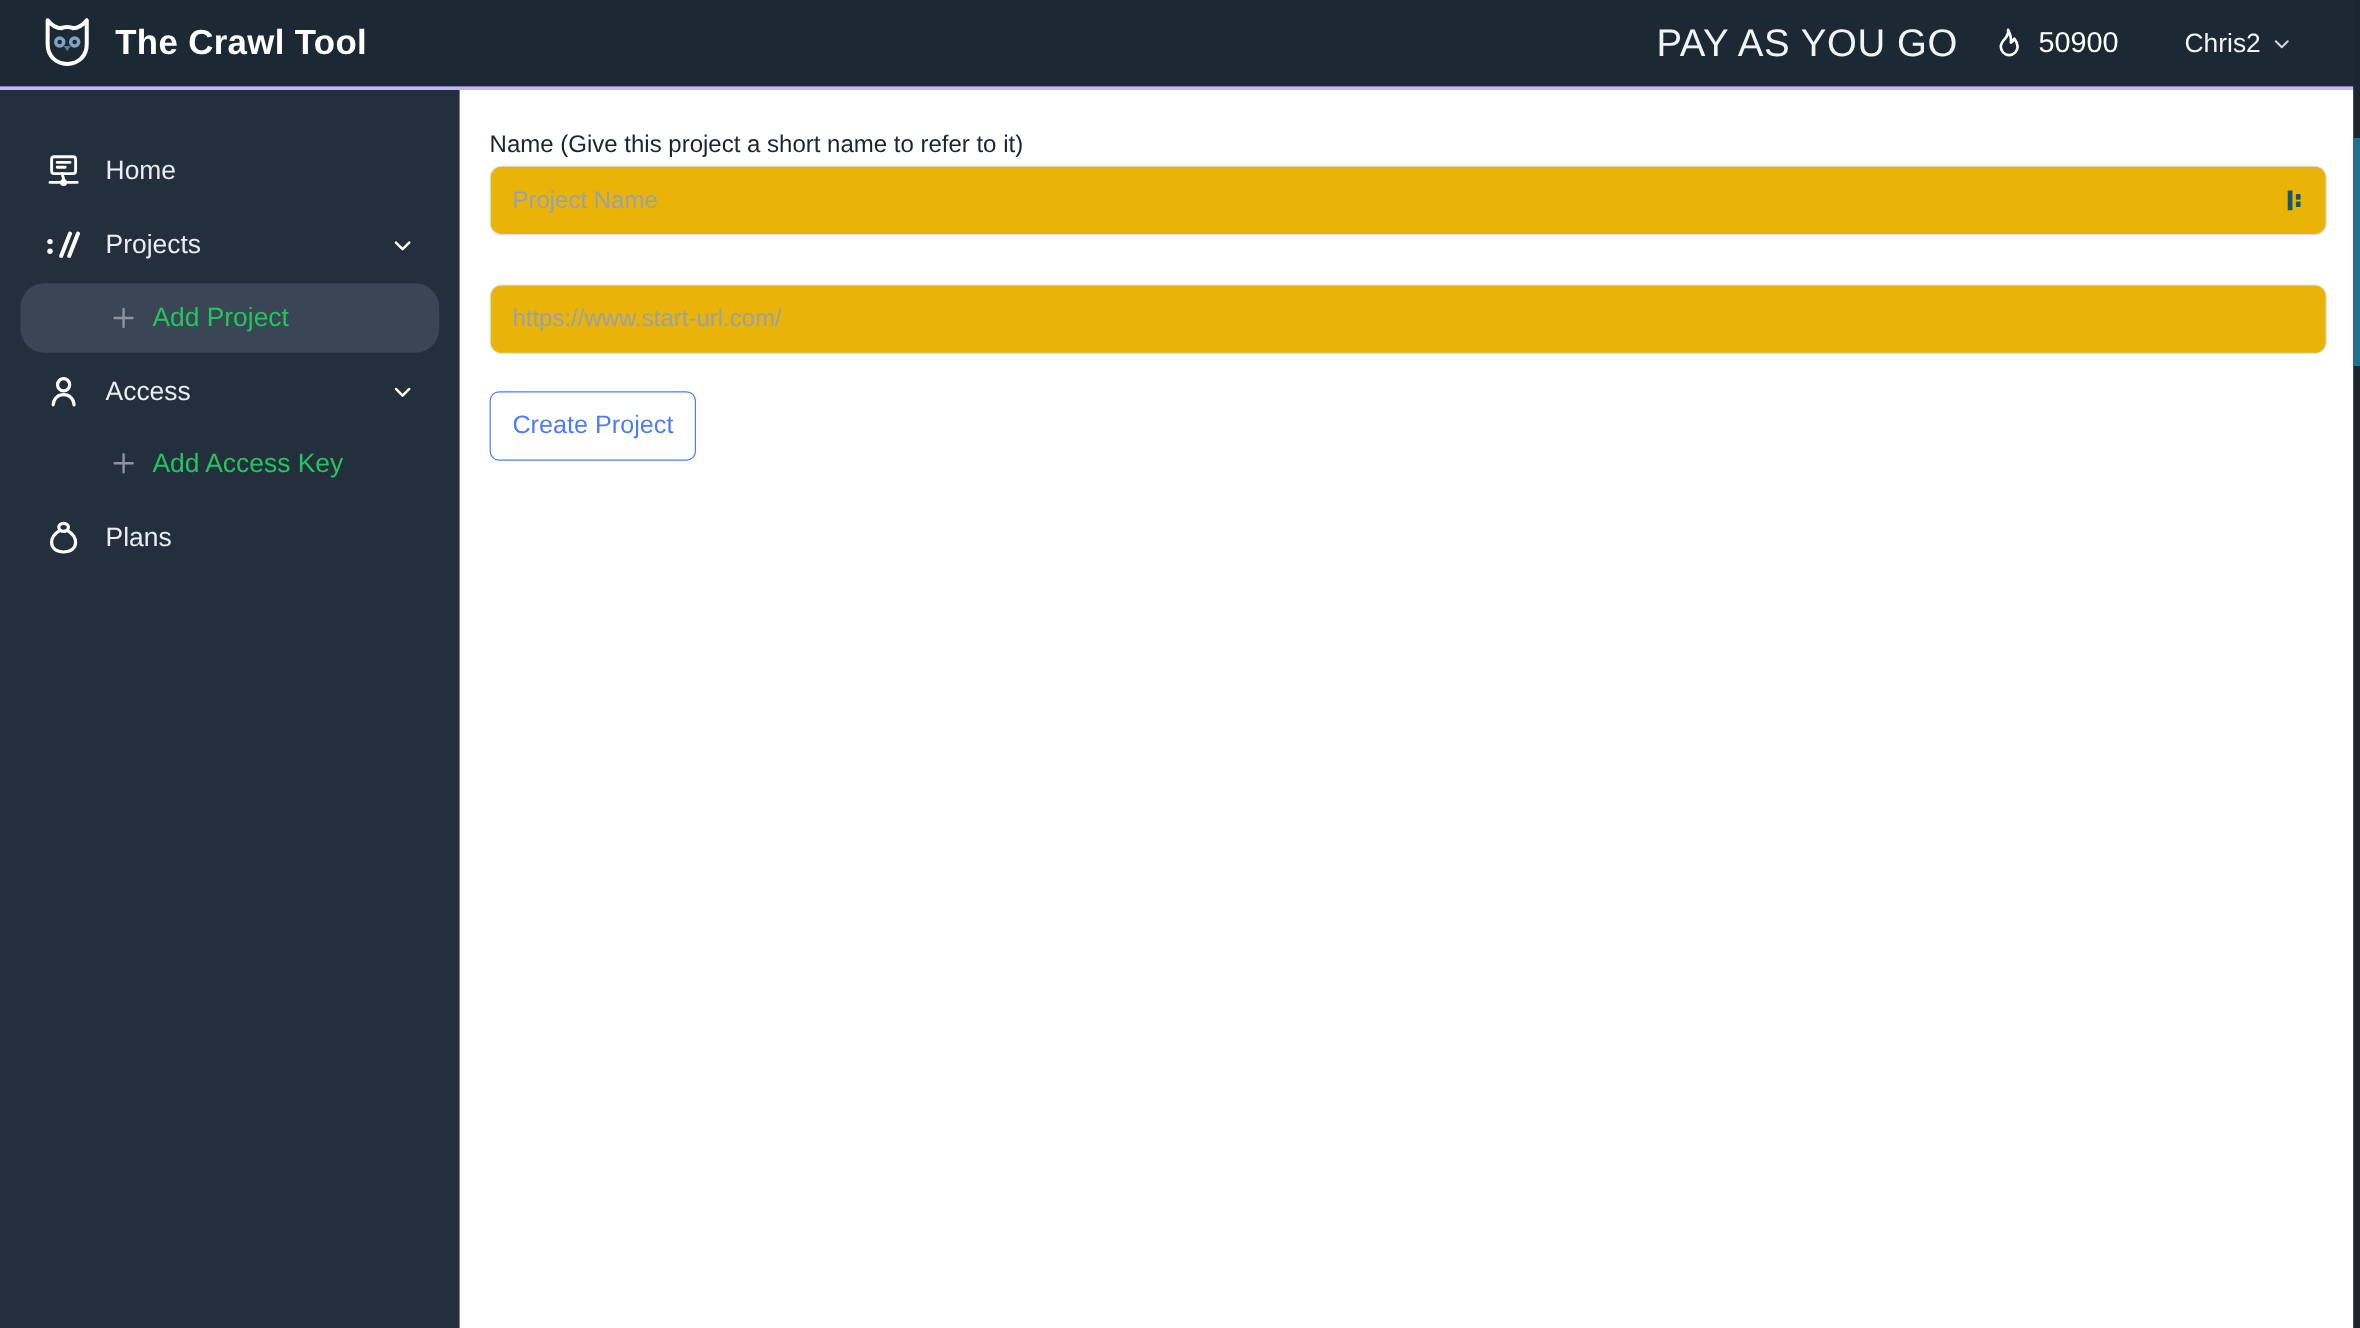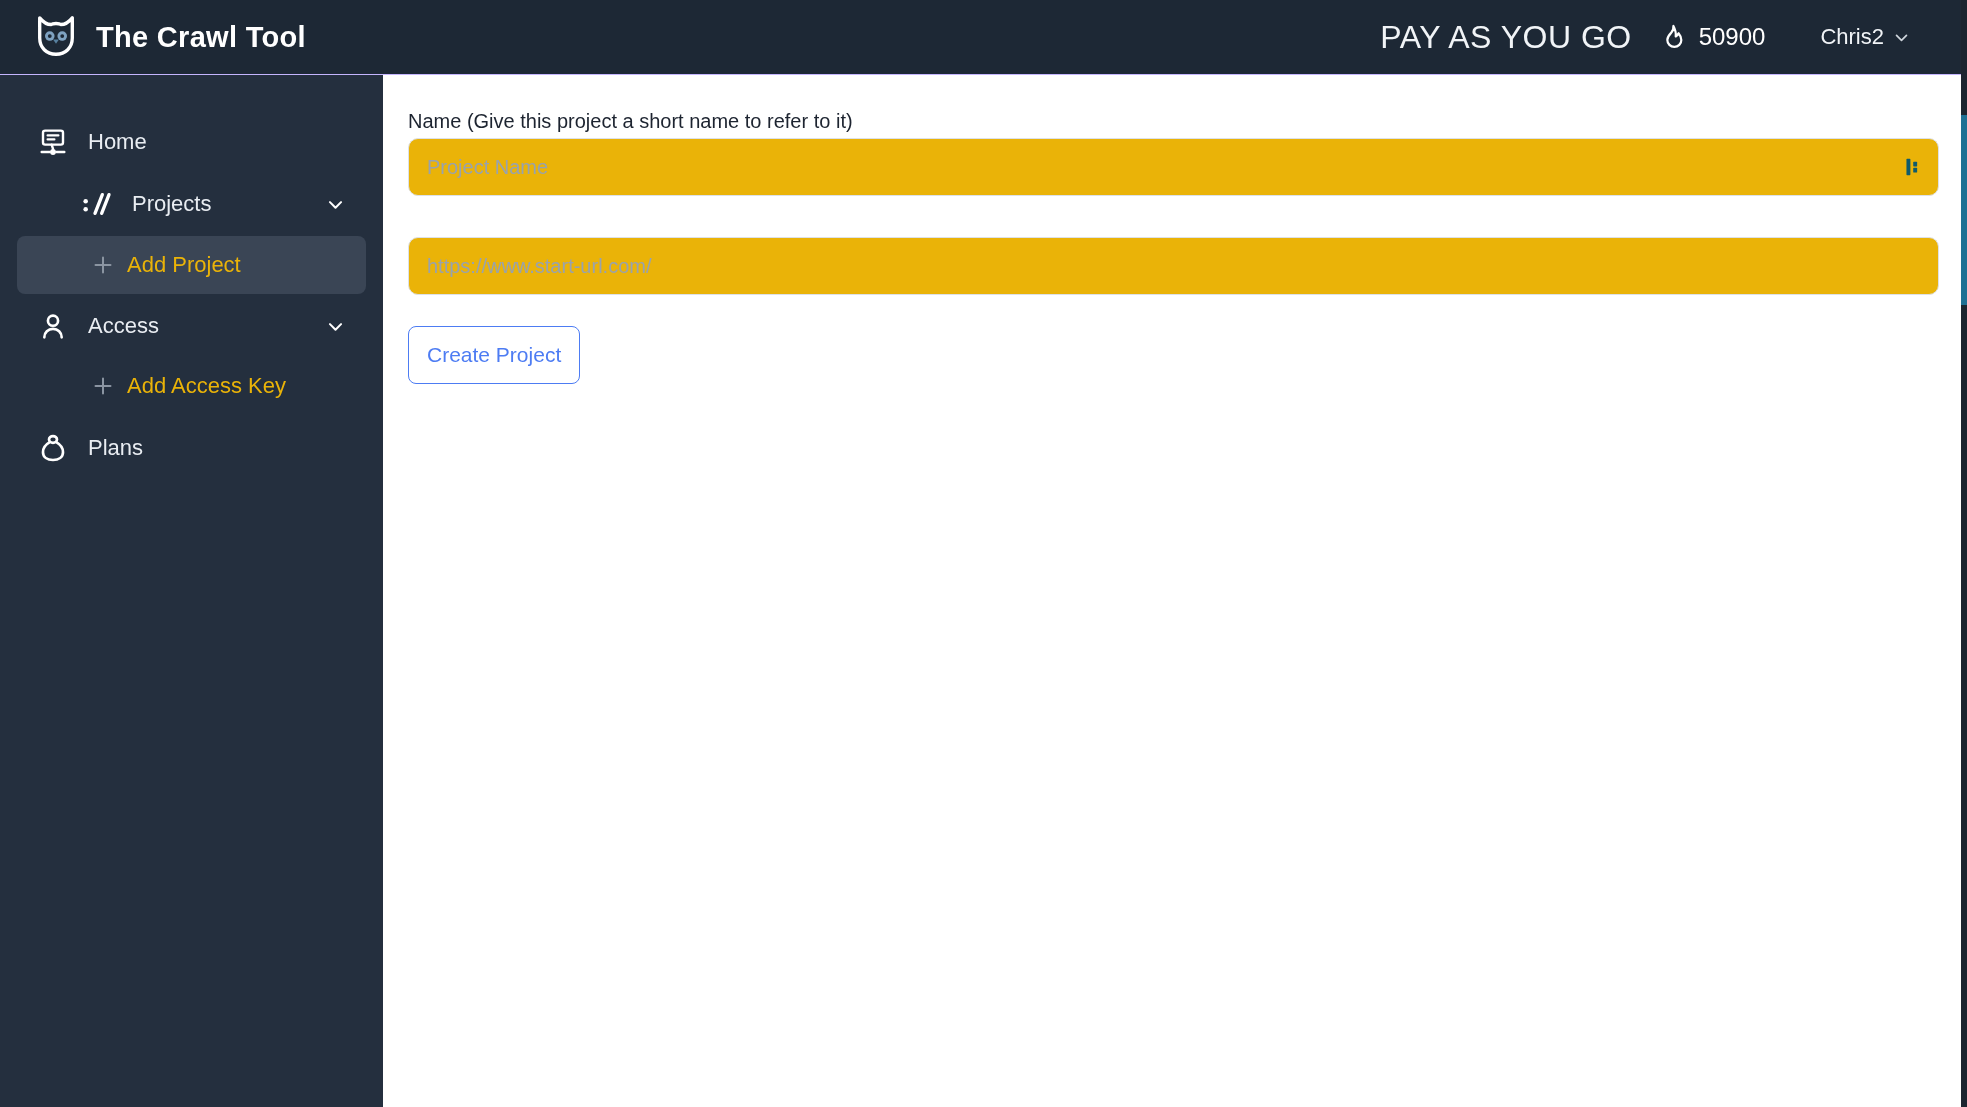--- a/index.html
+++ b/index.html
@@ -10,21 +10,21 @@
     overflow: hidden;
   }
   .app { position: relative; width: 1967px; height: 1107px; }
 
   
   .header {
     position: absolute; top: 0; left: 0; right: 0; height: 75px;
     background: #1d2835;
     display: flex; align-items: center; justify-content: space-between;
     padding: 0 57px 0 33px; box-sizing: border-box;
-    border-bottom: 1px solid #c4b5fd;
+    border-bottom: 3px solid #c4b5fd;
     z-index: 3;
   }
   .brand { display: flex; align-items: center; gap: 17px; }
   .brand-title { color: #ffffff; font-size: 29px; font-weight: 700; letter-spacing: 0.3px; }
   .header-right { display: flex; align-items: center; }
   .plan-label { color: #f1f4f7; font-size: 32px; letter-spacing: 0.5px; }
   .flame-wrap { margin-left: 26px; display: flex; align-items: center; }
   .credits { color: #ffffff; font-size: 24px; margin-left: 13px; }
   .user-menu { display: flex; align-items: center; margin-left: 55px; cursor: pointer; }
   .username { color: #f1f4f7; font-size: 22px; margin-right: 9px; }
@@ -36,27 +36,27 @@
     z-index: 2;
   }
   .nav-item {
     display: flex; align-items: center;
     height: 44px; padding: 0 38px 0 36px;
     color: #e9edf2; font-size: 22px; cursor: pointer;
   }
   .nav-item .nav-icon { width: 34px; display: flex; justify-content: center; margin-right: 18px; flex: none; }
   .nav-item .nav-label { flex: 1; }
   .mb-18 { margin-bottom: 18px; }
-  .mb-10 { margin-bottom: 10px; margin-left: 44px; }
+  .mb-10 { margin-bottom: 10px; }
   .sub-item {
     display: flex; align-items: center;
     height: 58px; margin: 0 17px 10px 17px;
     padding-left: 74px; box-sizing: border-box;
-    border-radius: 8px;
-    color: #eab308; font-size: 22px; cursor: pointer;
+    border-radius: 20px;
+    color: #22c55e; font-size: 22px; cursor: pointer;
   }
   .sub-item.active { background: #3a4555; }
   .sub-item.plain { height: 40px; margin-bottom: 20px; }
   .sub-item .plus-wrap { display: flex; align-items: center; margin-right: 12px; }
 
   
   .main {
     position: absolute; top: 75px; left: 383px; right: 0; bottom: 0;
     background: #ffffff; box-sizing: border-box;
     padding: 33px 28px 0 25px;

